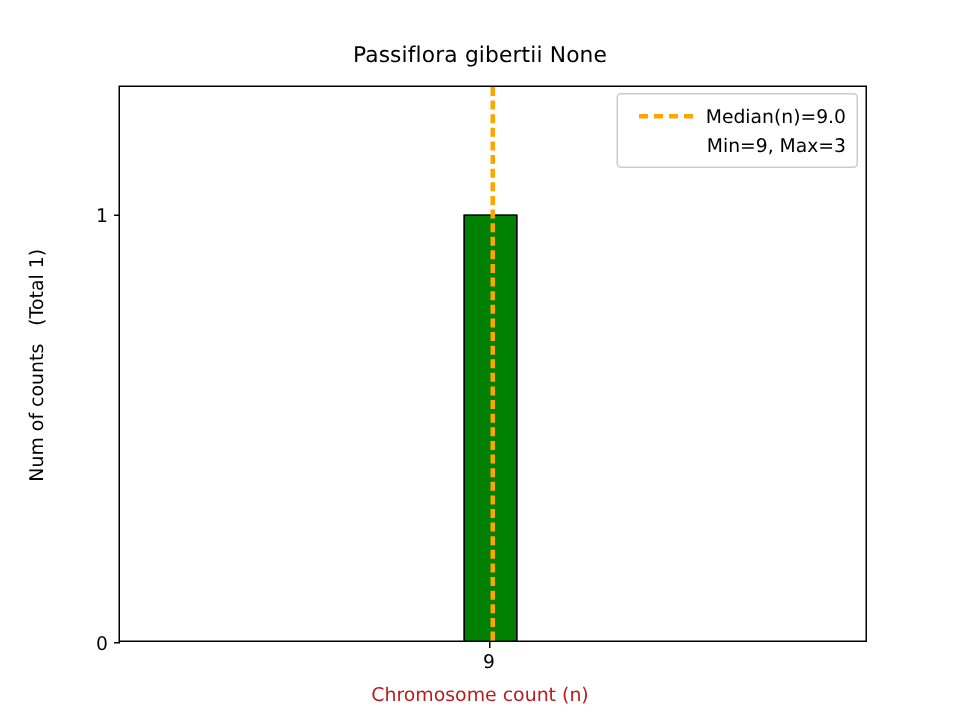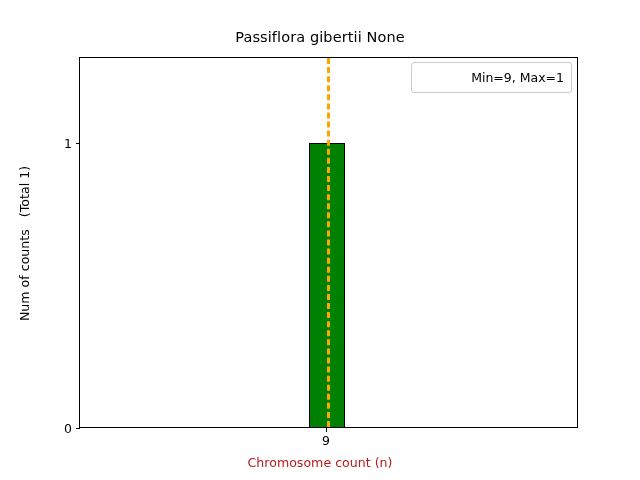--- a/index.html
+++ b/index.html
@@ -178,18 +178,22 @@
     <div id="median-line" style="left: 247px;"></div>
   </div>
 
   <div id="xlabel">Chromosome count (n)</div>
 
   <div id="ylabel-wrap">
     <div id="ylabel">Num of counts   (Total 1)</div>
   </div>
 
   <div id="legend">
+    <div class="legend-row">
+      <span class="legend-swatch"></span>
+      <span class="legend-text">Median(n)=9.0</span>
+    </div>
     <div class="legend-row second">
-      <span class="legend-text">Min=9, Max=1</span>
+      <span class="legend-text">Min=9, Max=3</span>
     </div>
   </div>
 
 </div>
 
 </body></html>

